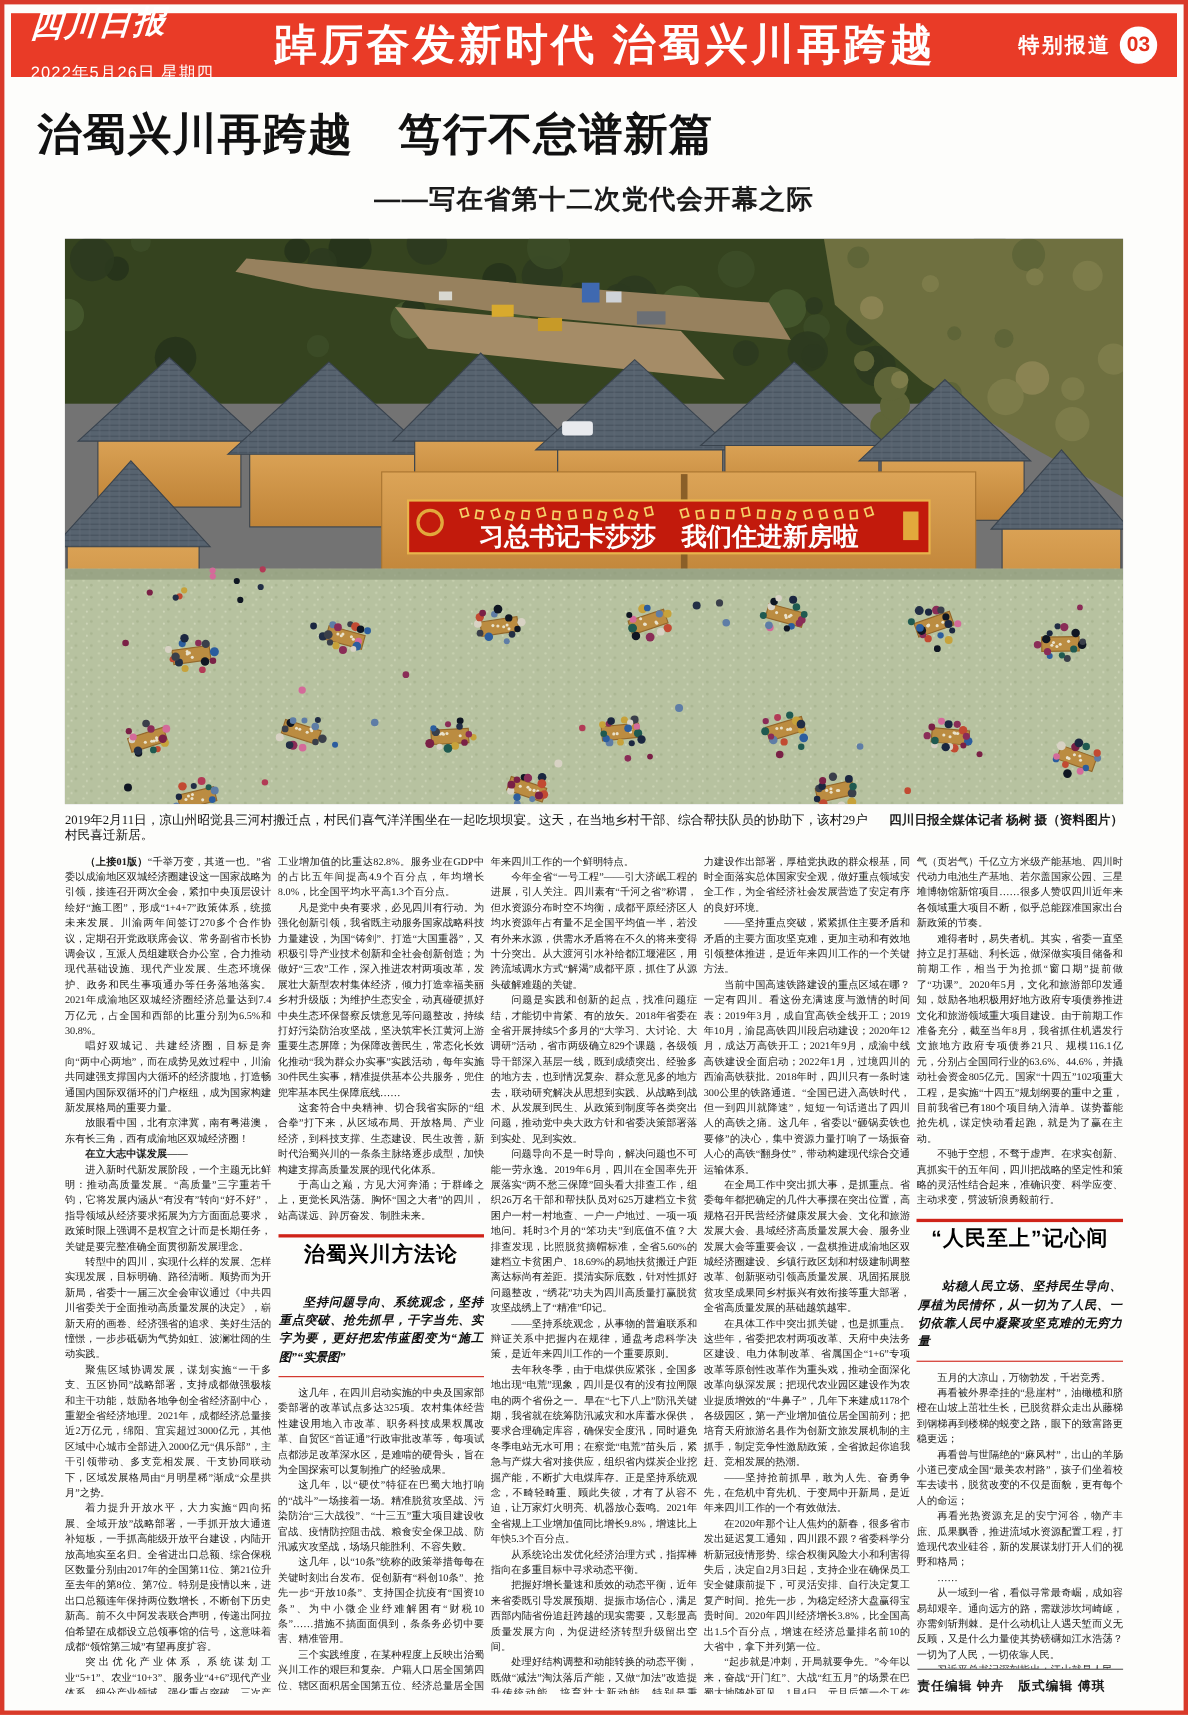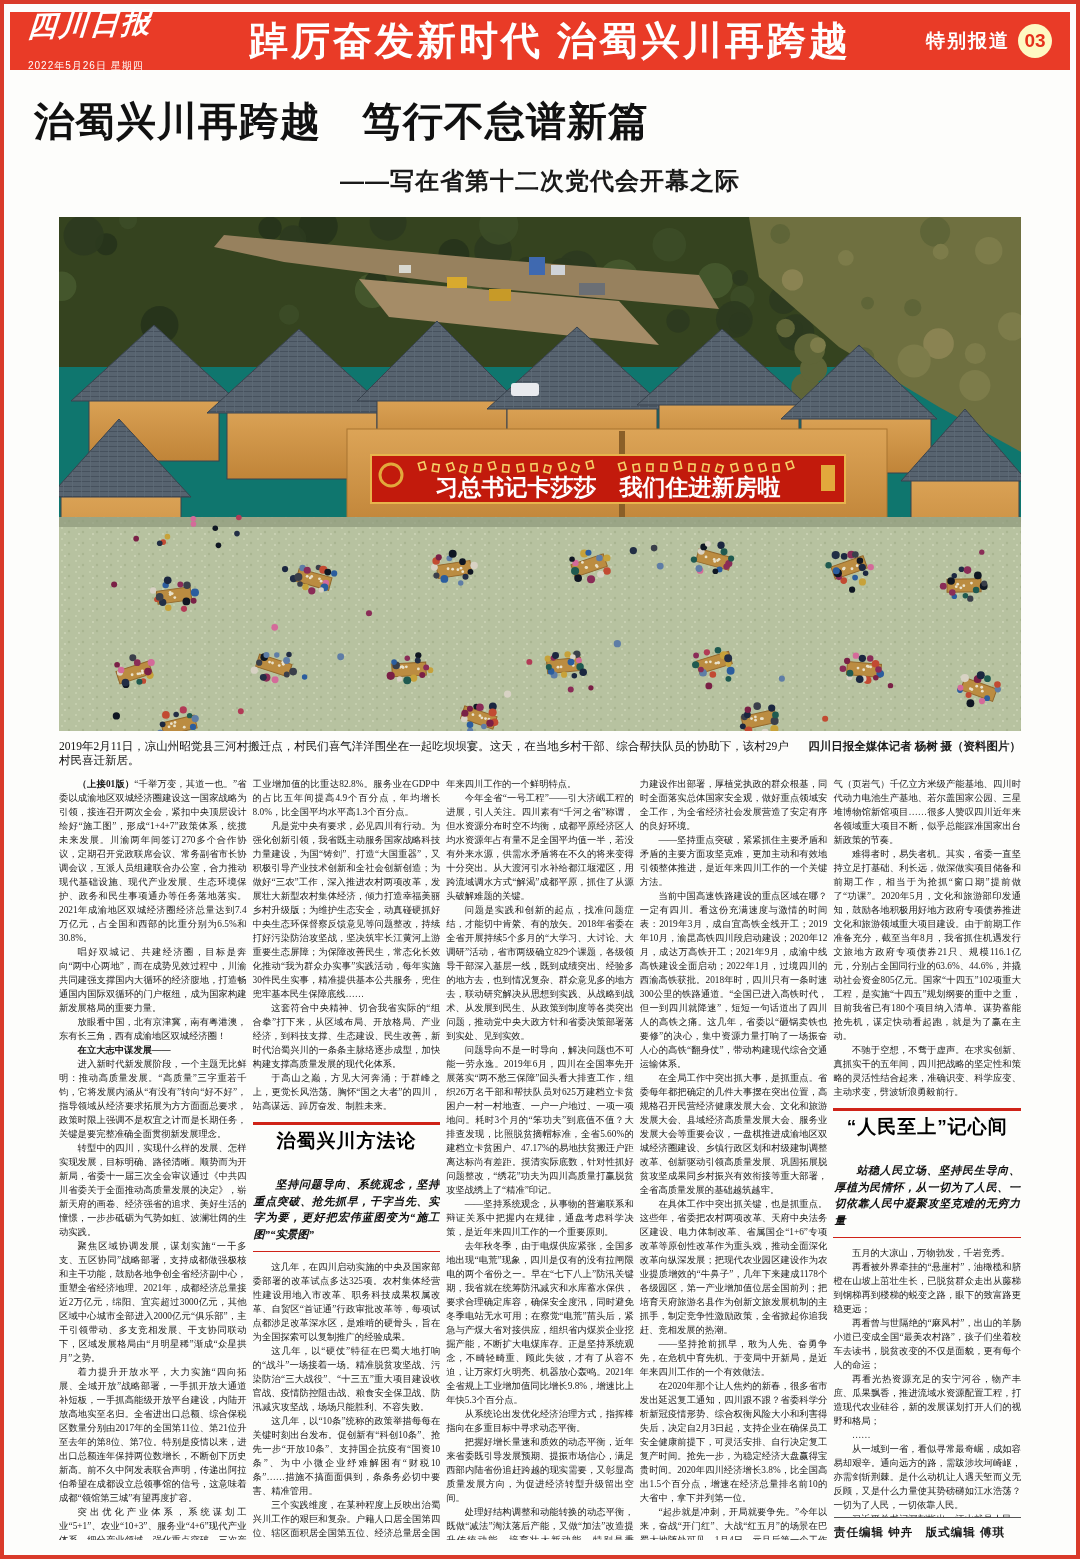--- a/index.html
+++ b/index.html
@@ -6,34 +6,34 @@
   .page{position:relative;width:1080px;height:1559px;margin:0 auto;background:#fdfdfb;
         box-sizing:border-box;border:4px solid #d93a2a;overflow:hidden;
         font-family:"Liberation Serif","DejaVu Serif",serif;color:#1a1a1a;}
   
   .topbar{margin:8px 6px 0;height:58px;background:#e93b27;display:flex;align-items:center;
           padding:0 18px;box-sizing:border-box;color:#fff;
           font-family:"Liberation Sans","DejaVu Sans",sans-serif;}
   .masthead{width:190px;}
   .m-logo{font-family:"Liberation Serif","DejaVu Serif",serif;font-style:italic;font-weight:900;
           font-size:29px;letter-spacing:2px;transform:skewX(-6deg) rotate(-2deg);line-height:1;}
-  .m-date{font-size:10px;margin-top:21px;letter-spacing:1px;}
+  .m-date{font-size:15px;margin-top:21px;letter-spacing:1px;}
   .b-title{flex:1;text-align:center;font-size:39px;font-weight:700;letter-spacing:3px;
            white-space:nowrap;}
   .b-right{width:170px;display:flex;align-items:center;justify-content:flex-end;gap:8px;}
   .b-section{font-size:19px;font-weight:bold;letter-spacing:2px;}
-  .b-pagenum{width:34px;height:34px;border-radius:50%;background:#fef9c3;color:#e5301c;
+  .b-pagenum{width:34px;height:34px;border-radius:50%;background:#ffffff;color:#e5301c;
              font-size:19px;font-weight:900;display:flex;align-items:center;justify-content:center;}
   
   .headline{margin:24px 30px 0;text-align:left;font-family:"Liberation Sans","DejaVu Sans",sans-serif;
             font-size:40px;font-weight:700;letter-spacing:1px;white-space:nowrap;color:#111;}
   .dek{margin-top:16px;text-align:center;font-size:24px;font-weight:bold;letter-spacing:1px;
        font-family:"Liberation Sans","DejaVu Sans",sans-serif;}
   
-  .photo-wrap{width:962px;height:514px;margin:20px auto 0;background:#0f766e;overflow:hidden;}
+  .photo-wrap{width:962px;height:514px;margin:20px auto 0;background:#737373;overflow:hidden;}
   .caption-row{width:962px;margin:8px auto 0;display:flex;justify-content:space-between;
                align-items:baseline;font-size:11.5px;line-height:14px;}
   .caption{color:#111;}
   .credit{font-weight:bold;white-space:nowrap;margin-left:10px;}
   
   .cols{width:962px;height:763px;margin:10px auto 0;display:flex;gap:6px;position:relative;}
   .newscol{flex:1;overflow:hidden;font-size:9.3px;line-height:14px;}
   .newscol p{margin:0;text-indent:2em;text-align:justify;}
   .newscol p.noind{text-indent:0;}
   .newscol p.boldp{font-weight:bold;}
@@ -652,21 +652,21 @@
         </div>
         <p>这几年，在四川启动实施的中央及国家部委部署的改革试点多达325项。农村集体经营性建设用地入市改革、职务科技成果权属改革、自贸区“首证通”行政审批改革等，每项试点都涉足改革深水区，是难啃的硬骨头，旨在为全国探索可以复制推广的经验成果。</p>
         <p>这几年，以“硬仗”特征在巴蜀大地打响的“战斗”一场接着一场。精准脱贫攻坚战、污染防治“三大战役”、“十三五”重大项目建设收官战、疫情防控阻击战、粮食安全保卫战、防汛减灾攻坚战，场场只能胜利、不容失败。</p>
         <p>这几年，以“10条”统称的政策举措每每在关键时刻出台发布。促创新有“科创10条”、抢先一步“开放10条”、支持国企抗疫有“国资10条”、为中小微企业纾难解困有“财税10条”……措施不搞面面俱到，条条务必切中要害、精准管用。</p>
         <p>三个实践维度，在某种程度上反映出治蜀兴川工作的艰巨和复杂。户籍人口居全国第四位、辖区面积居全国第五位、经济总量居全国第六位，四川发展可以说是全国发展的一个缩影。而四川面对的形势任务中，除全国共性挑战外，还有特殊困难。</p>
       </div>
     <div class="newscol">
         <p class="noind">年来四川工作的一个鲜明特点。</p>
         <p>今年全省“一号工程”——引大济岷工程的进展，引人关注。四川素有“千河之省”称谓，但水资源分布时空不均衡，成都平原经济区人均水资源年占有量不足全国平均值一半，若没有外来水源，供需水矛盾将在不久的将来变得十分突出。从大渡河引水补给都江堰灌区，用跨流域调水方式“解渴”成都平原，抓住了从源头破解难题的关键。</p>
         <p>问题是实践和创新的起点，找准问题症结，才能切中肯綮、有的放矢。2018年省委在全省开展持续5个多月的“大学习、大讨论、大调研”活动，省市两级确立829个课题，各级领导干部深入基层一线，既到成绩突出、经验多的地方去，也到情况复杂、群众意见多的地方去，联动研究解决从思想到实践、从战略到战术、从发展到民生、从政策到制度等各类突出问题，推动党中央大政方针和省委决策部署落到实处、见到实效。</p>
-        <p>问题导向不是一时导向，解决问题也不可能一劳永逸。2019年6月，四川在全国率先开展落实“两不愁三保障”回头看大排查工作，组织26万名干部和帮扶队员对625万建档立卡贫困户一村一村地查、一户一户地过、一项一项地问。耗时3个月的“笨功夫”到底值不值？大排查发现，比照脱贫摘帽标准，全省5.60%的建档立卡贫困户、47.17%的易地扶贫搬迁户距离达标尚有差距。摸清实际底数，针对性抓好问题整改，“绣花”功夫为四川高质量打赢脱贫攻坚战绣上了“精准”印记。</p>
+        <p>问题导向不是一时导向，解决问题也不可能一劳永逸。2019年6月，四川在全国率先开展落实“两不愁三保障”回头看大排查工作，组织26万名干部和帮扶队员对625万建档立卡贫困户一村一村地查、一户一户地过、一项一项地问。耗时3个月的“笨功夫”到底值不值？大排查发现，比照脱贫摘帽标准，全省5.60%的建档立卡贫困户、18.69%的易地扶贫搬迁户距离达标尚有差距。摸清实际底数，针对性抓好问题整改，“绣花”功夫为四川高质量打赢脱贫攻坚战绣上了“精准”印记。</p>
         <p>——坚持系统观念，从事物的普遍联系和辩证关系中把握内在规律，通盘考虑科学决策，是近年来四川工作的一个重要原则。</p>
         <p>去年秋冬季，由于电煤供应紧张，全国多地出现“电荒”现象，四川是仅有的没有拉闸限电的两个省份之一。早在“七下八上”防汛关键期，我省就在统筹防汛减灾和水库蓄水保供，要求合理确定库容，确保安全度汛，同时避免冬季电站无水可用；在察觉“电荒”苗头后，紧急与产煤大省对接供应，组织省内煤炭企业挖掘产能，不断扩大电煤库存。正是坚持系统观念，不畸轻畸重、顾此失彼，才有了从容不迫，让万家灯火明亮、机器放心轰鸣。2021年全省规上工业增加值同比增长9.8%，增速比上年快5.3个百分点。</p>
         <p>从系统论出发优化经济治理方式，指挥棒指向在多重目标中寻求动态平衡。</p>
         <p>把握好增长量速和质效的动态平衡，近年来省委既引导发展预期、提振市场信心，满足西部内陆省份追赶跨越的现实需要，又彰显高质量发展方向，为促进经济转型升级留出空间。</p>
         <p>处理好结构调整和动能转换的动态平衡，既做“减法”淘汰落后产能，又做“加法”改造提升传统动能、培育壮大新动能，特别是秉持“先立后破”走稳“双碳”之路，把重心放在培育绿色低碳优势产业集群上，协同推进节能减排、减污降碳，避免运动式“减碳”。</p>
       </div>
     <div class="newscol">
         <p class="noind">力建设作出部署，厚植党执政的群众根基，同时全面落实总体国家安全观，做好重点领域安全工作，为全省经济社会发展营造了安定有序的良好环境。</p>
         <p>——坚持重点突破，紧紧抓住主要矛盾和矛盾的主要方面攻坚克难，更加主动和有效地引领整体推进，是近年来四川工作的一个关键方法。</p>
         <p>当前中国高速铁路建设的重点区域在哪？一定有四川。看这份充满速度与激情的时间表：2019年3月，成自宜高铁全线开工；2019年10月，渝昆高铁四川段启动建设；2020年12月，成达万高铁开工；2021年9月，成渝中线高铁建设全面启动；2022年1月，过境四川的西渝高铁获批。2018年时，四川只有一条时速300公里的铁路通道。“全国已进入高铁时代，但一到四川就降速”，短短一句话道出了四川人的高铁之痛。这几年，省委以“砸锅卖铁也要修”的决心，集中资源力量打响了一场振奋人心的高铁“翻身仗”，带动构建现代综合交通运输体系。</p>

